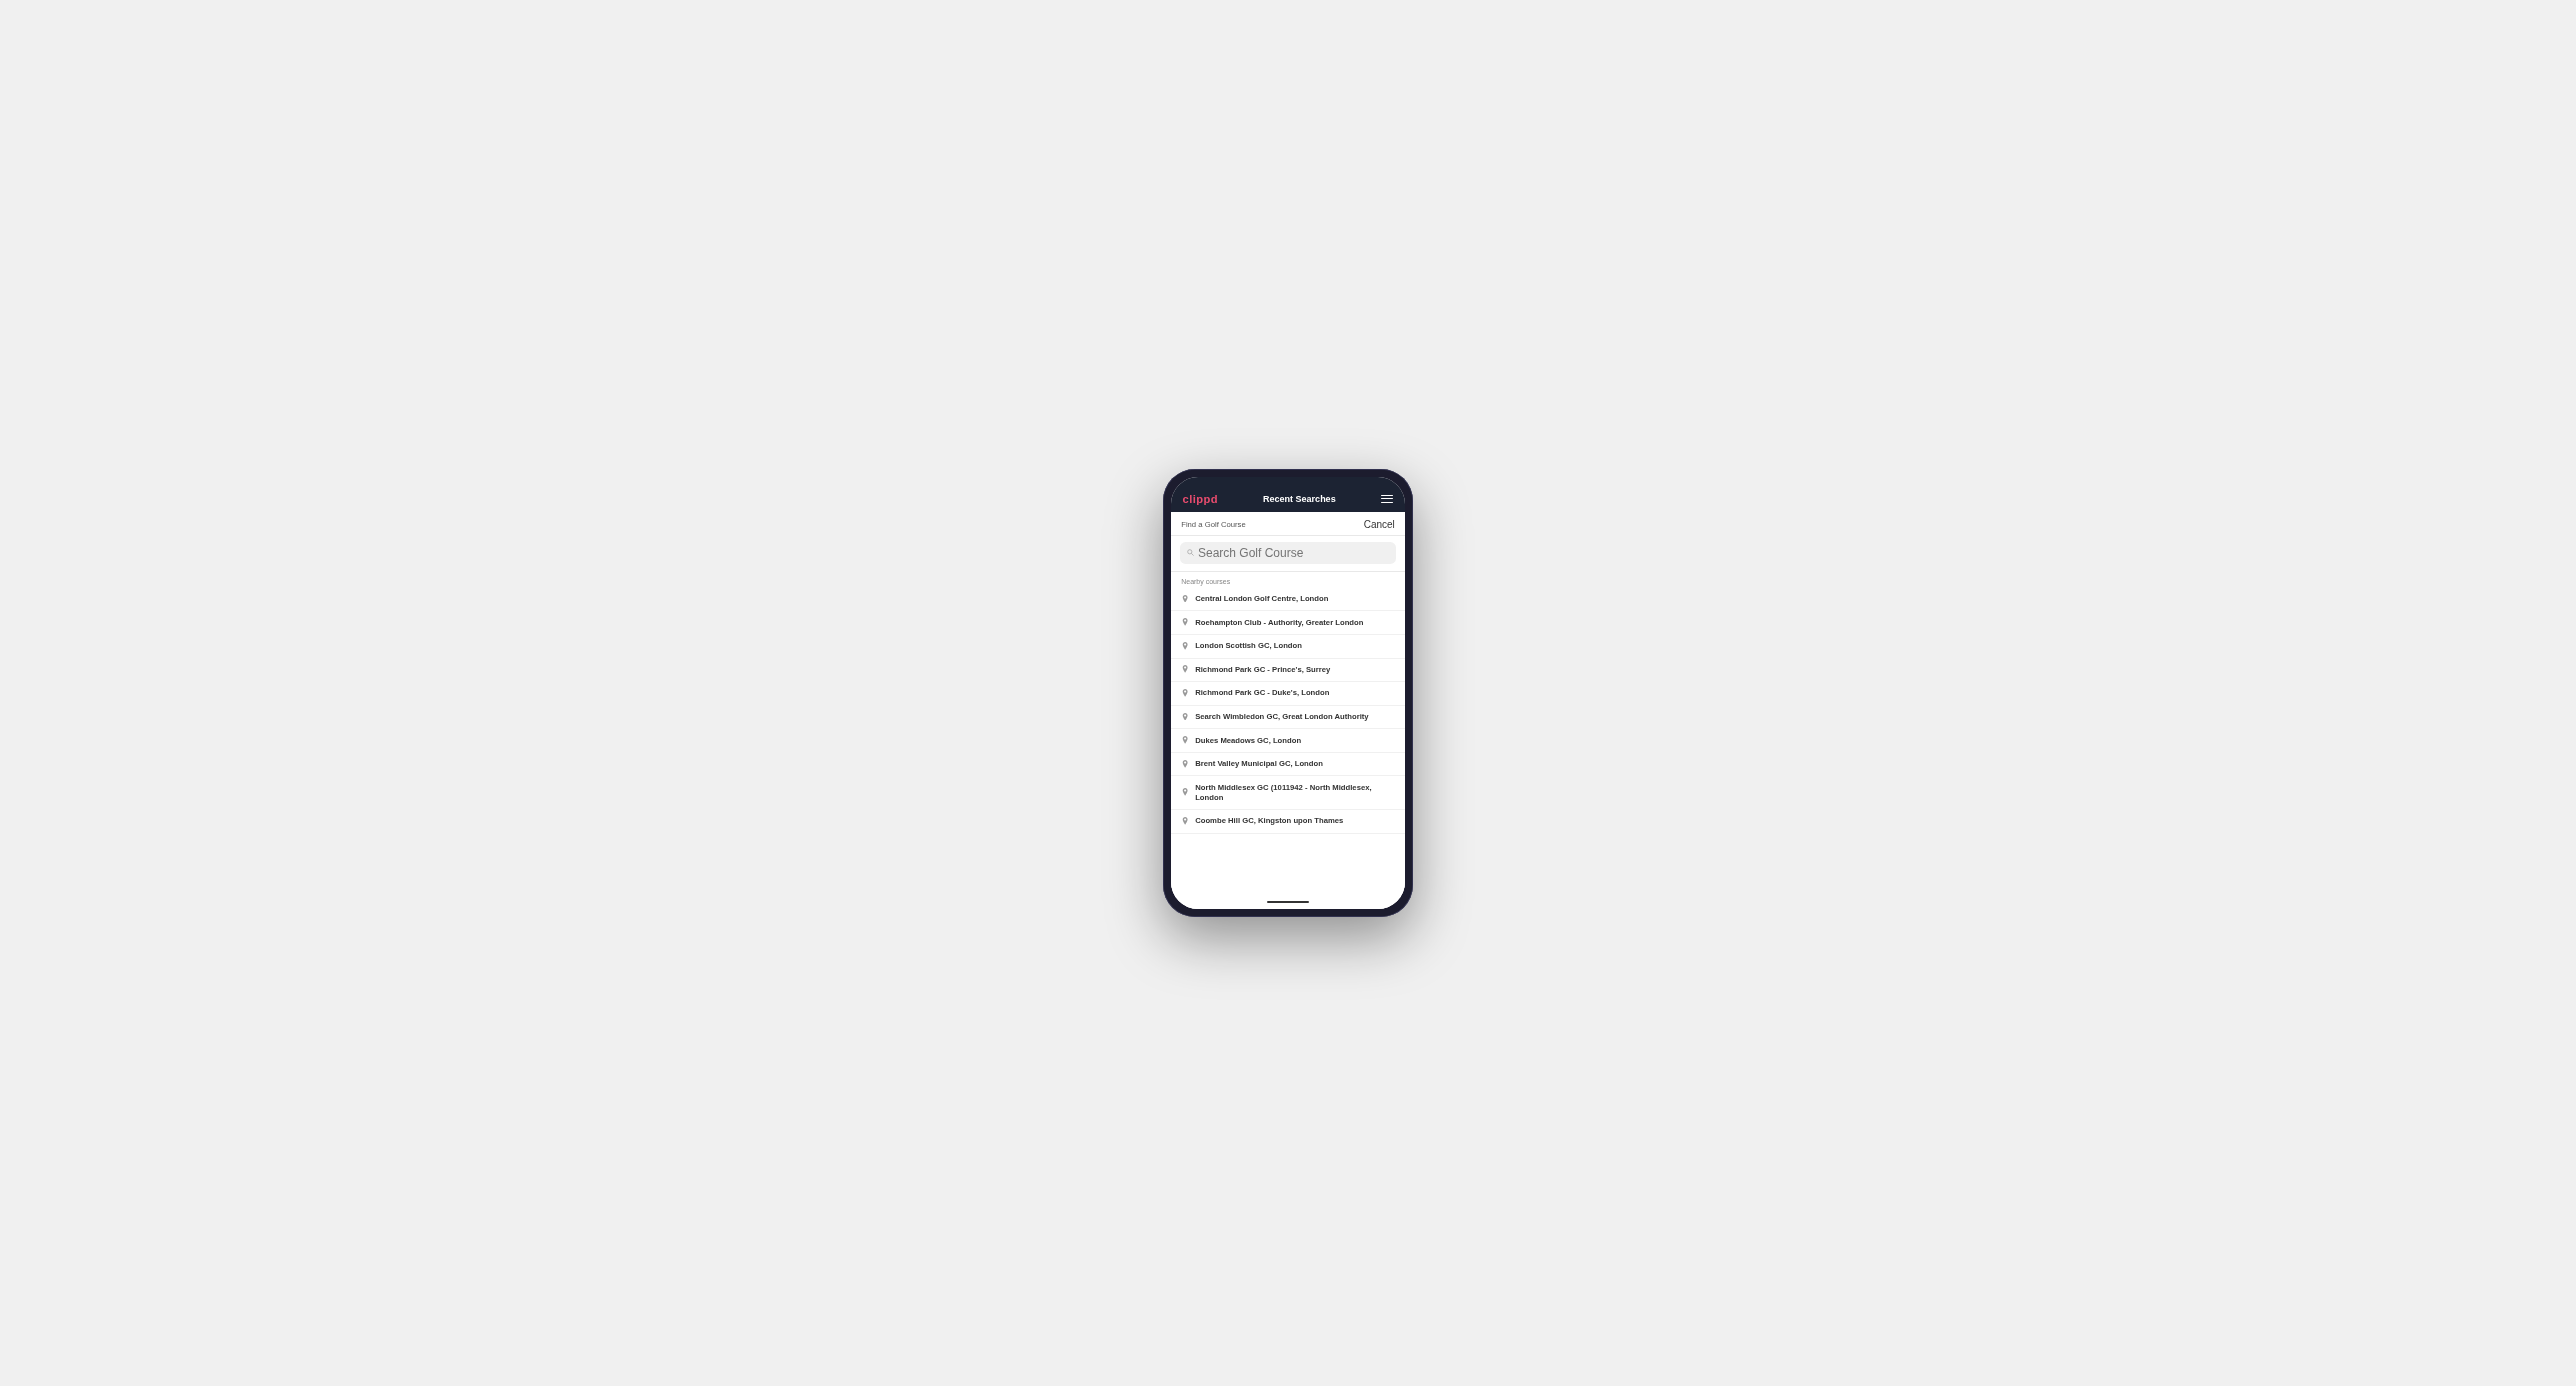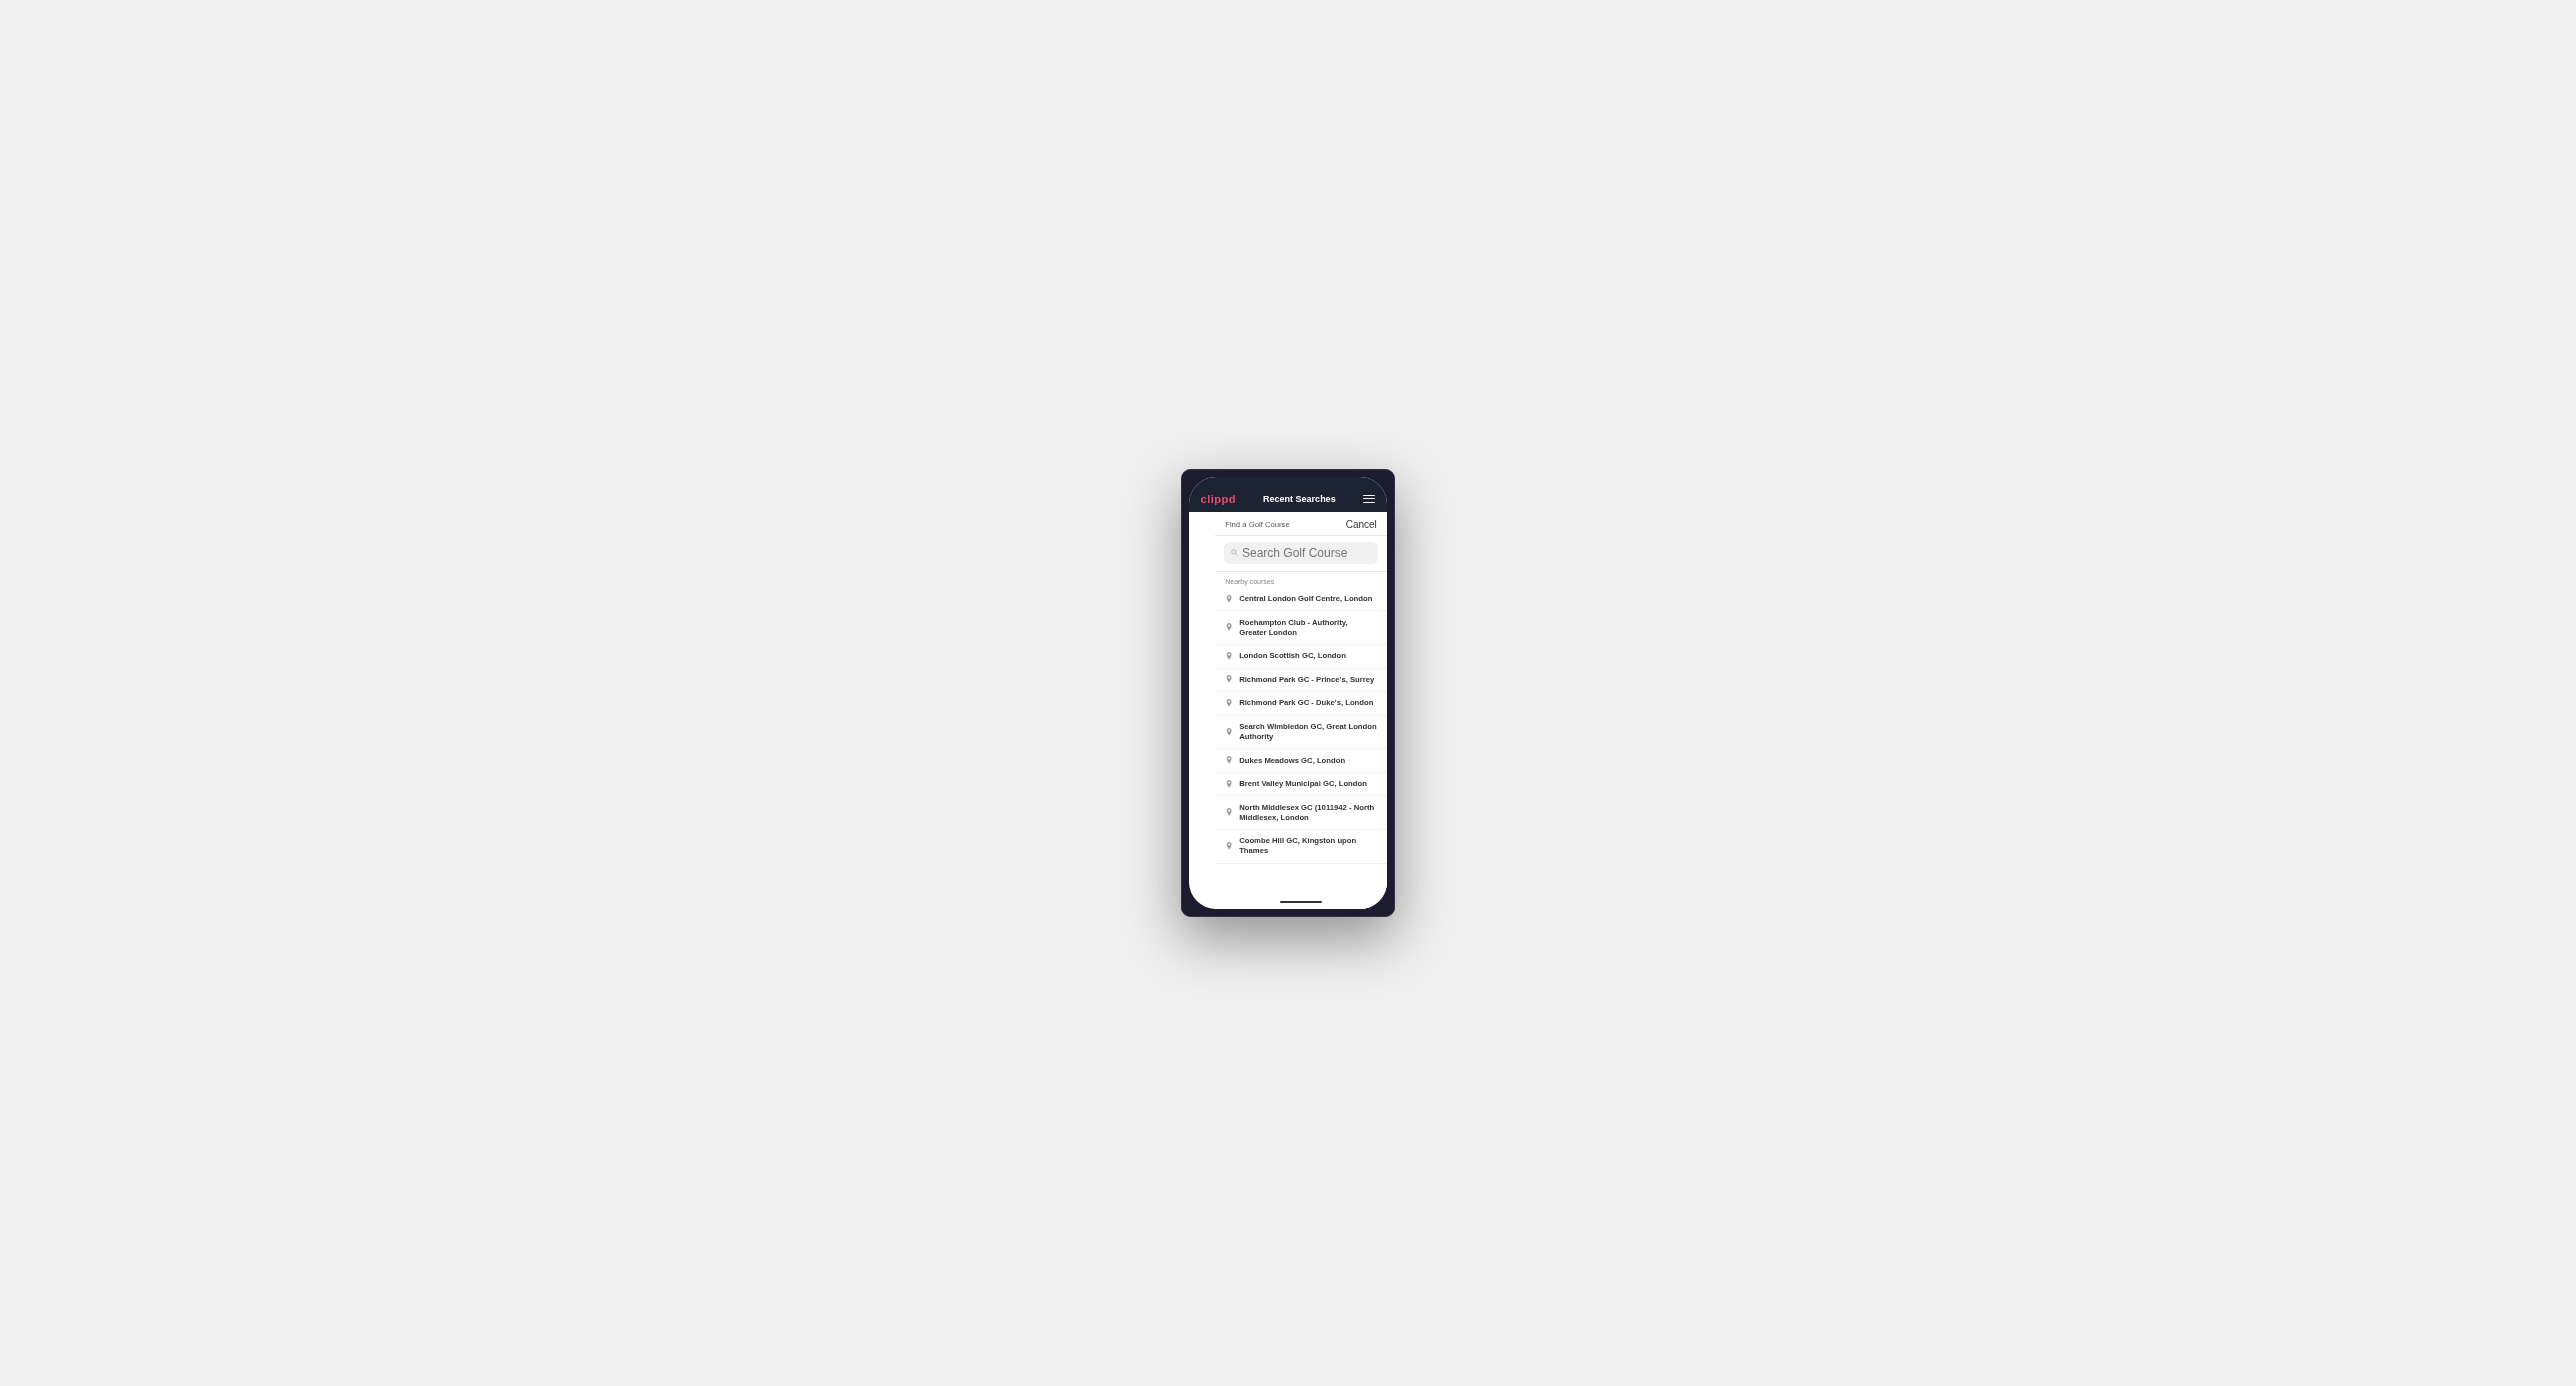--- a/index.html
+++ b/index.html
@@ -7,24 +7,24 @@
     body {
       background: #f0f0f0;
       display: flex;
       justify-content: center;
       align-items: center;
       min-height: 100vh;
       font-family: -apple-system, BlinkMacSystemFont, 'Segoe UI', sans-serif;
     }
 
     .phone-outer {
-      width: 214px;
+      width: 250px;
       height: 448px;
       background: #1c1c2e;
-      border-radius: 10px;
+      border-radius: 32px;
       padding: 8.4px;
       box-shadow: 0 21px 56px rgba(0,0,0,0.4), inset 0 0 0 0.7px #3a3a5c;
       position: relative;
     }
 
     .phone-inner {
       width: 100%;
       height: 100%;
       background: #fff;
       border-radius: 27px;
@@ -77,21 +77,20 @@
       border-radius: 0.7px;
     }
 
     
     .content {
       flex: 1;
       background: #f5f5f5;
       display: flex;
       flex-direction: column;
       overflow: hidden;
-      margin-left: 26px;
     }
 
     
     .find-bar {
       background: #ffffff;
       display: flex;
       align-items: center;
       justify-content: space-between;
       padding: 7px 9.8px 5.6px;
       border-bottom: 0.7px solid #e8e8e8;

